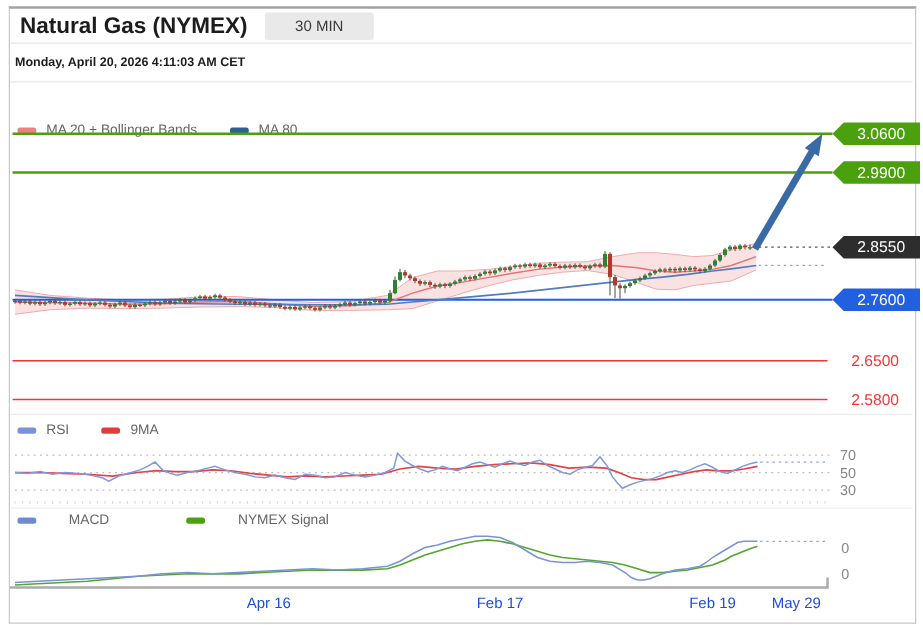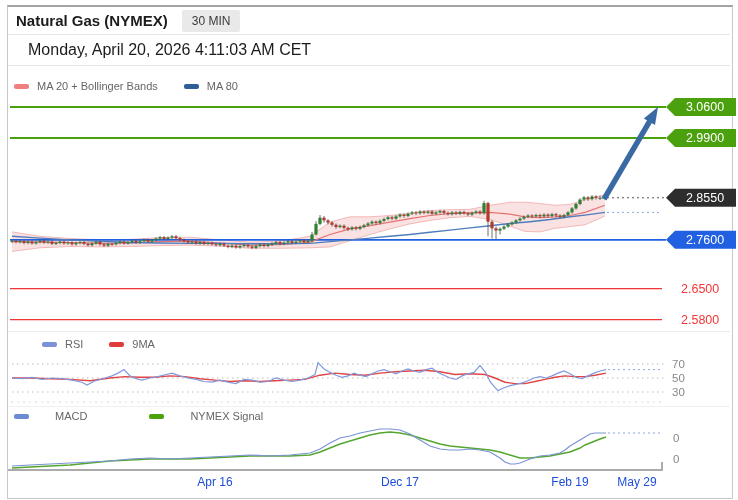--- a/index.html
+++ b/index.html
@@ -2,30 +2,30 @@
 <html><head>
 <meta charset="utf-8">
 <style>
   html,body{margin:0;padding:0;width:738px;height:500px;background:#fff;overflow:hidden;
     font-family:"Liberation Sans", sans-serif;}
   #stage{position:relative;width:738px;height:500px;}
   .frame{position:absolute;left:7px;top:5px;width:724px;height:491px;
     border:1px solid #c9c9c9;border-top:2px solid #a3a3a3;}
   .title-row{position:absolute;left:8px;top:7px;width:722px;height:27px;
     border-bottom:1px solid #e7e7e7;display:flex;align-items:center;}
-  .title{font-size:15px;font-weight:bold;color:#1c1c1c;margin-left:8px;}
+  .title{font-size:18px;font-weight:bold;color:#1c1c1c;margin-left:8px;}
   .badge{margin-left:14px;background:#e9e9e9;color:#3a3a3a;font-size:12px;
-    padding:4px 10px;border-radius:2px;}
+    padding:4px 24px;border-radius:2px;}
   .date-row{position:absolute;left:8px;top:35px;width:722px;height:30px;
     border-bottom:1px solid #e7e7e7;display:flex;align-items:center;}
-  .date{font-size:16px;color:#1c1c1c;margin-left:20px;}
+  .date{font-size:10px;color:#1c1c1c;margin-left:4px;font-weight:bold;}
   .legend{position:absolute;display:flex;align-items:center;gap:8px;font-size:11px;color:#666;}
   .legend .sw{width:15px;height:5px;border-radius:2px;display:inline-block;}
-  .lg-main{left:14px;top:80px;text-align:center;}
-  .lg-rsi{left:14px;top:338px;margin-left:28px;}
+  .lg-main{left:14px;top:98px;text-align:center;}
+  .lg-rsi{left:14px;top:338px;}
   .lg-macd{left:14px;top:410px;gap:26px;}
   .lg-gap{width:10px;}
   .attribution{position:absolute;right:10px;top:80px;font-size:11px;color:#9a9a9a;}
   svg{position:absolute;left:0;}
   #main-svg{top:96px;} #rsi-svg{top:354px;} #macd-svg{top:424px;} #axis-svg{top:458px;}
   .xlabels{position:absolute;top:475px;left:0;width:738px;height:18px;}
   .xlabels span{position:absolute;width:60px;text-align:center;font-size:12px;color:#1d4ed8;}
   .sep-a{position:absolute;left:8px;top:331px;width:722px;height:0;border-top:1px solid #ececec;}
   .sep-b{position:absolute;left:8px;top:406px;width:722px;height:0;border-top:1px solid #f0f0f0;}
 </style>
@@ -523,17 +523,17 @@
       <text x="673" y="442" font-size="11.5" fill="#888">0</text>
       <text x="673" y="463" font-size="11.5" fill="#888">0</text>
     </svg>
   <svg id="axis-svg" width="738" height="42" viewBox="0 458 738 42">
       <line x1="8" y1="470" x2="663" y2="470" stroke="#ababab" stroke-width="2"></line>
       <line x1="662" y1="462" x2="662" y2="470" stroke="#ababab" stroke-width="2"></line>
     </svg>
 
   <div class="xlabels">
     <span style="left:185px">Apr 16</span>
-    <span style="left:370px">Dec 17</span>
+    <span style="left:370px">Feb 17</span>
     <span style="left:540px">Feb 19</span>
     <span style="left:607px">May 29</span>
   </div>
 </div>
 
 </body></html>

